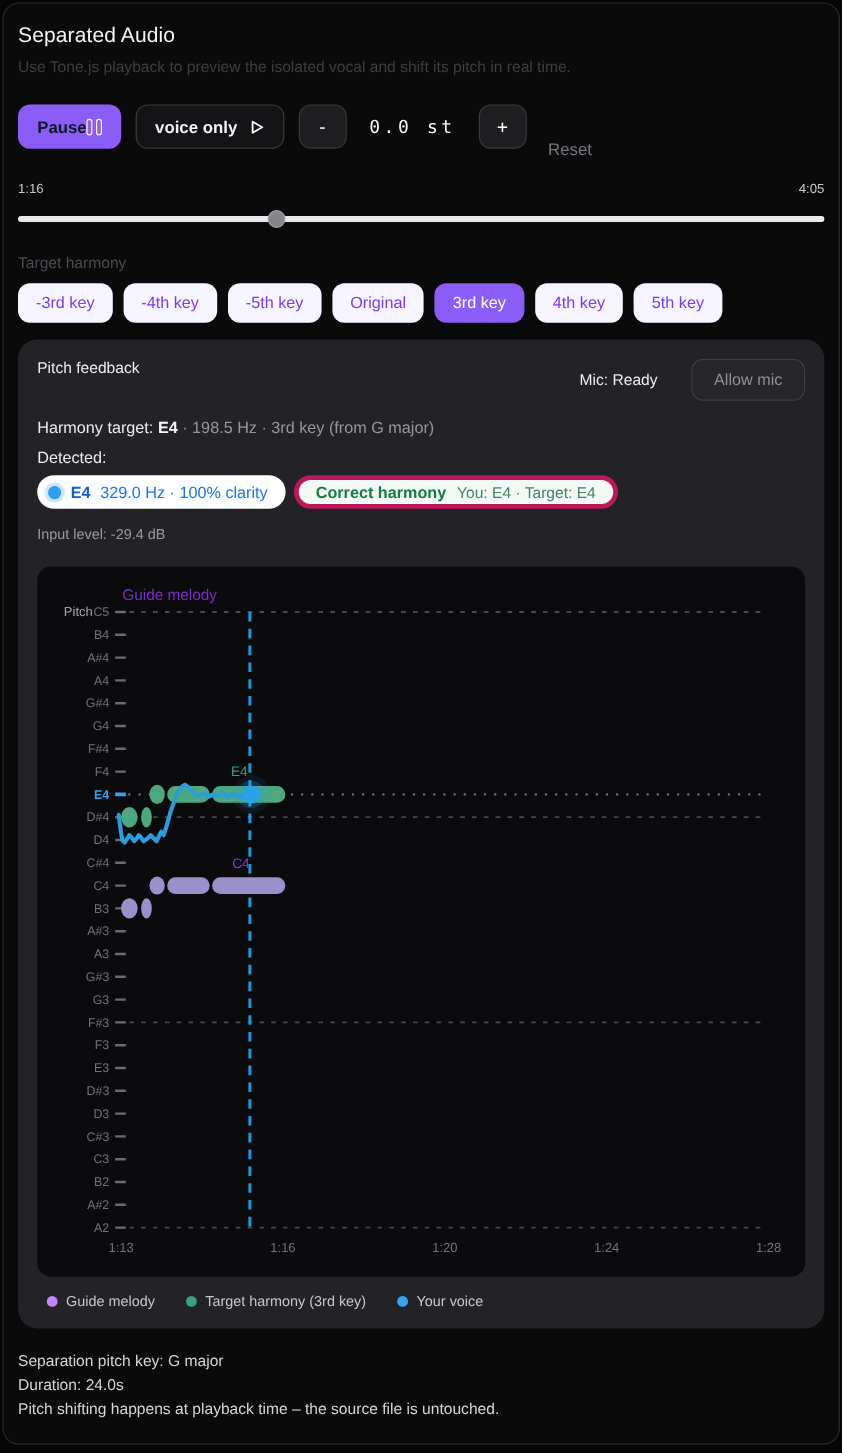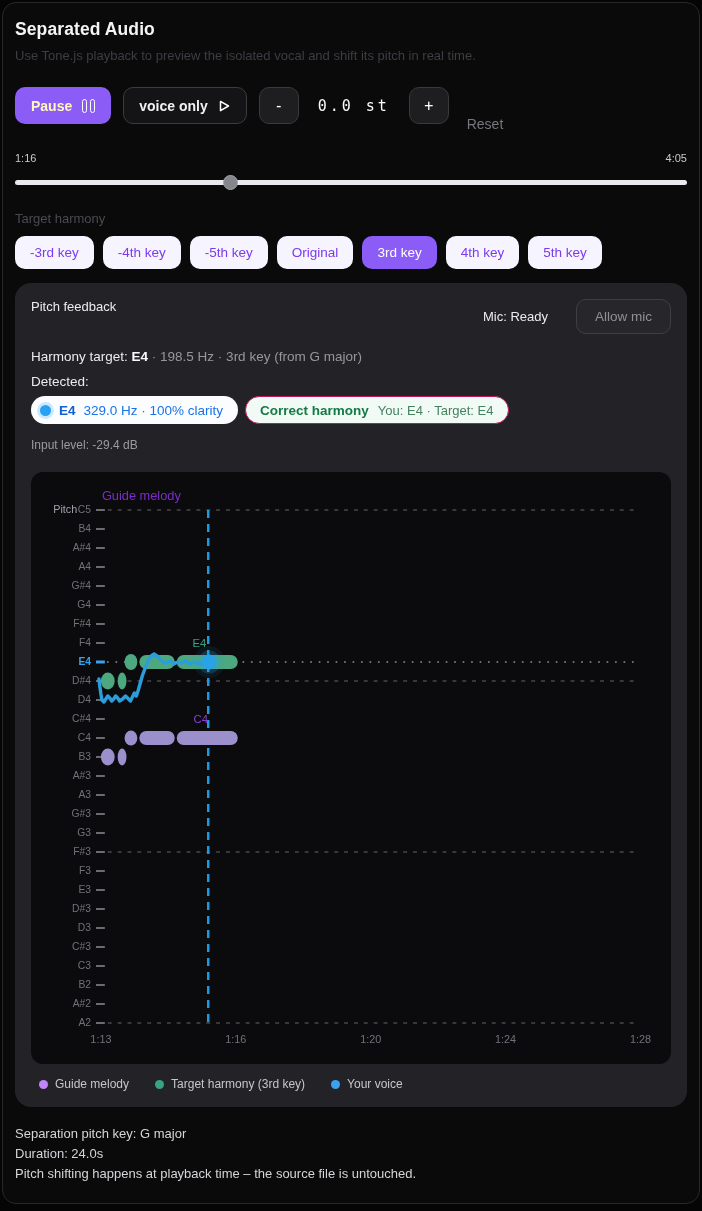--- a/index.html
+++ b/index.html
@@ -11,29 +11,29 @@
     -webkit-font-smoothing: antialiased;
   }
   .app {
     margin: 2px;
     border: 1px solid #28282c;
     border-radius: 14px;
     background: #0a0a0b;
     padding: 12px 12px 14px 12px;
     min-height: 1202px;
   }
-  .page-title { font-size: 17.5px; font-weight: 700; color: #f4f4f5; margin-top: 4px; letter-spacing: .1px; }
+  .page-title { font-size: 17.5px; font-weight: 400; color: #f4f4f5; margin-top: 4px; letter-spacing: .1px; }
   .page-subtitle { font-size: 13px; color: #3d3d44; margin-top: 8px; }
 
   
   .transport { display: flex; align-items: center; margin-top: 12px; gap: 12px; }
   .btn { border: none; cursor: pointer; font-family: inherit; }
   .btn-pause {
-    display: inline-flex; align-items: center; gap: 10px;
-    background: #8b5cf6; color: #fef9c3; font-size: 14px; font-weight: 600;
+    display: inline-flex; align-items: center; 
+    background: #8b5cf6; color: #0f172a; font-size: 14px; font-weight: 600;
     height: 37px; padding: 0 16px; border-radius: 10px;
   }
   .pause-icon { display: inline-flex; gap: 3px; }
   .pause-icon i { display: block; width: 5px; height: 14px; border: 1.6px solid #fff; border-radius: 2.5px; background: transparent; }
   .btn-voice {
     display: inline-flex; align-items: center; gap: 9px;
     background: #141416; color: #f1f1f3; font-size: 14px; font-weight: 600;
     height: 37px; padding: 12px 15px; border-radius: 10px; border: 1px solid #3b3b41;
   }
   .play-icon svg { display: block; }
@@ -82,21 +82,21 @@
   .harmony-line { margin-top: 15px; font-size: 13.5px; color: #ececee; }
   .harmony-line .note { font-weight: 700; color: #fafafa; }
   .harmony-line .detail { color: #96969e; }
   .detected-label { margin-top: 10px; font-size: 13.5px; color: #ececee; }
   .badge-row { display: flex; gap: 7px; margin-top: 7px; }
   .badge { display: inline-flex; align-items: center; border-radius: 999px; height: 28px; }
   .badge-detected { background: #fbfdff; padding: 0 15px 0 9px; gap: 8px; }
   .pitch-dot { width: 11px; height: 11px; border-radius: 50%; background: #2aa0f0; box-shadow: 0 0 0 3px rgba(42,160,240,.22); }
   .badge-detected .note { font-size: 13.5px; font-weight: 700; color: #1460d2; }
   .badge-detected .detail { font-size: 13.5px; color: #1a73e8; }
-  .badge-harmony { background: #f1faf4; border: 1px solid #be185d; padding: 0 14px; gap: 9px; }
+  .badge-harmony { background: #f1faf4; border: 4px solid #be185d; padding: 0 14px; gap: 9px; }
   .badge-harmony .status { font-size: 13.5px; font-weight: 700; color: #157a43; }
   .badge-harmony .detail { font-size: 13px; color: #45825f; }
   .input-level { margin-top: 14px; font-size: 12px; color: #9a9aa2; }
 
   
   .chart-panel { margin-top: 20px; background: #0b0b0d; border-radius: 12px; height: 592px; overflow: hidden; }
   .chart-panel svg { display: block; width: 100%; height: 100%; }
   .legend { display: flex; align-items: center; gap: 26px; margin-top: 13px; padding-left: 8px; }
   .legend-item { display: flex; align-items: center; gap: 7px; font-size: 12px; color: #c6c6cb; }
   .legend-dot { width: 9px; height: 9px; border-radius: 50%; }

